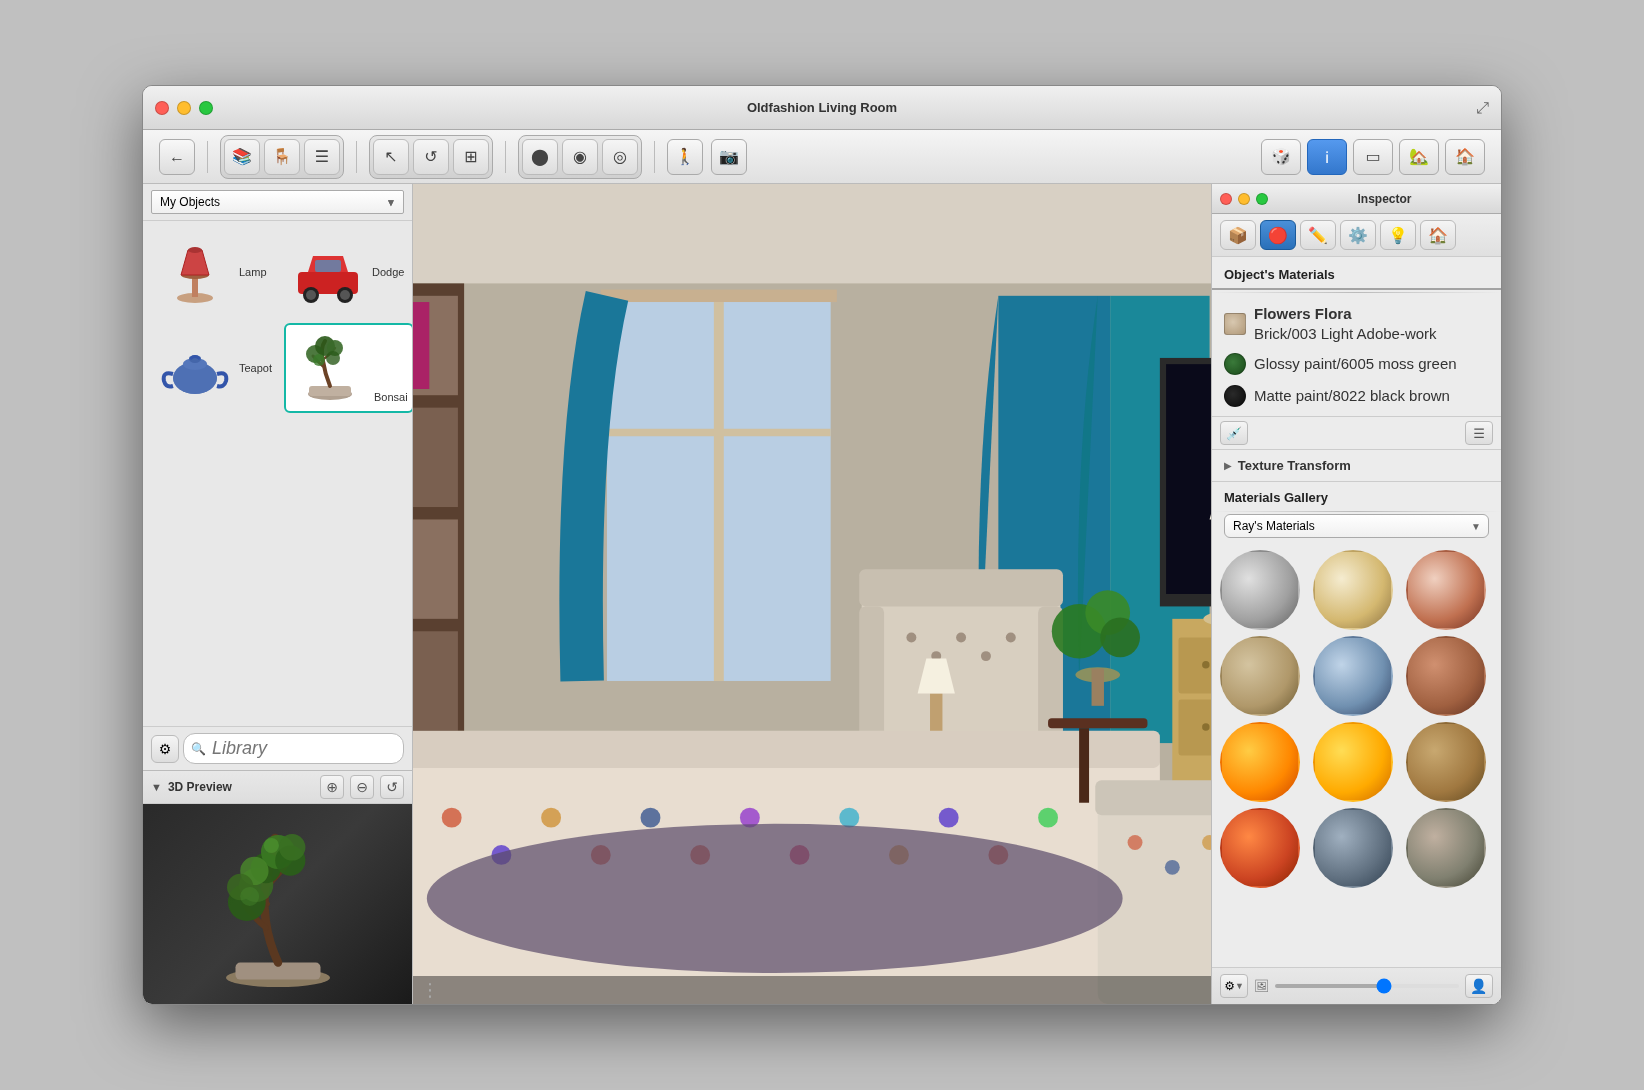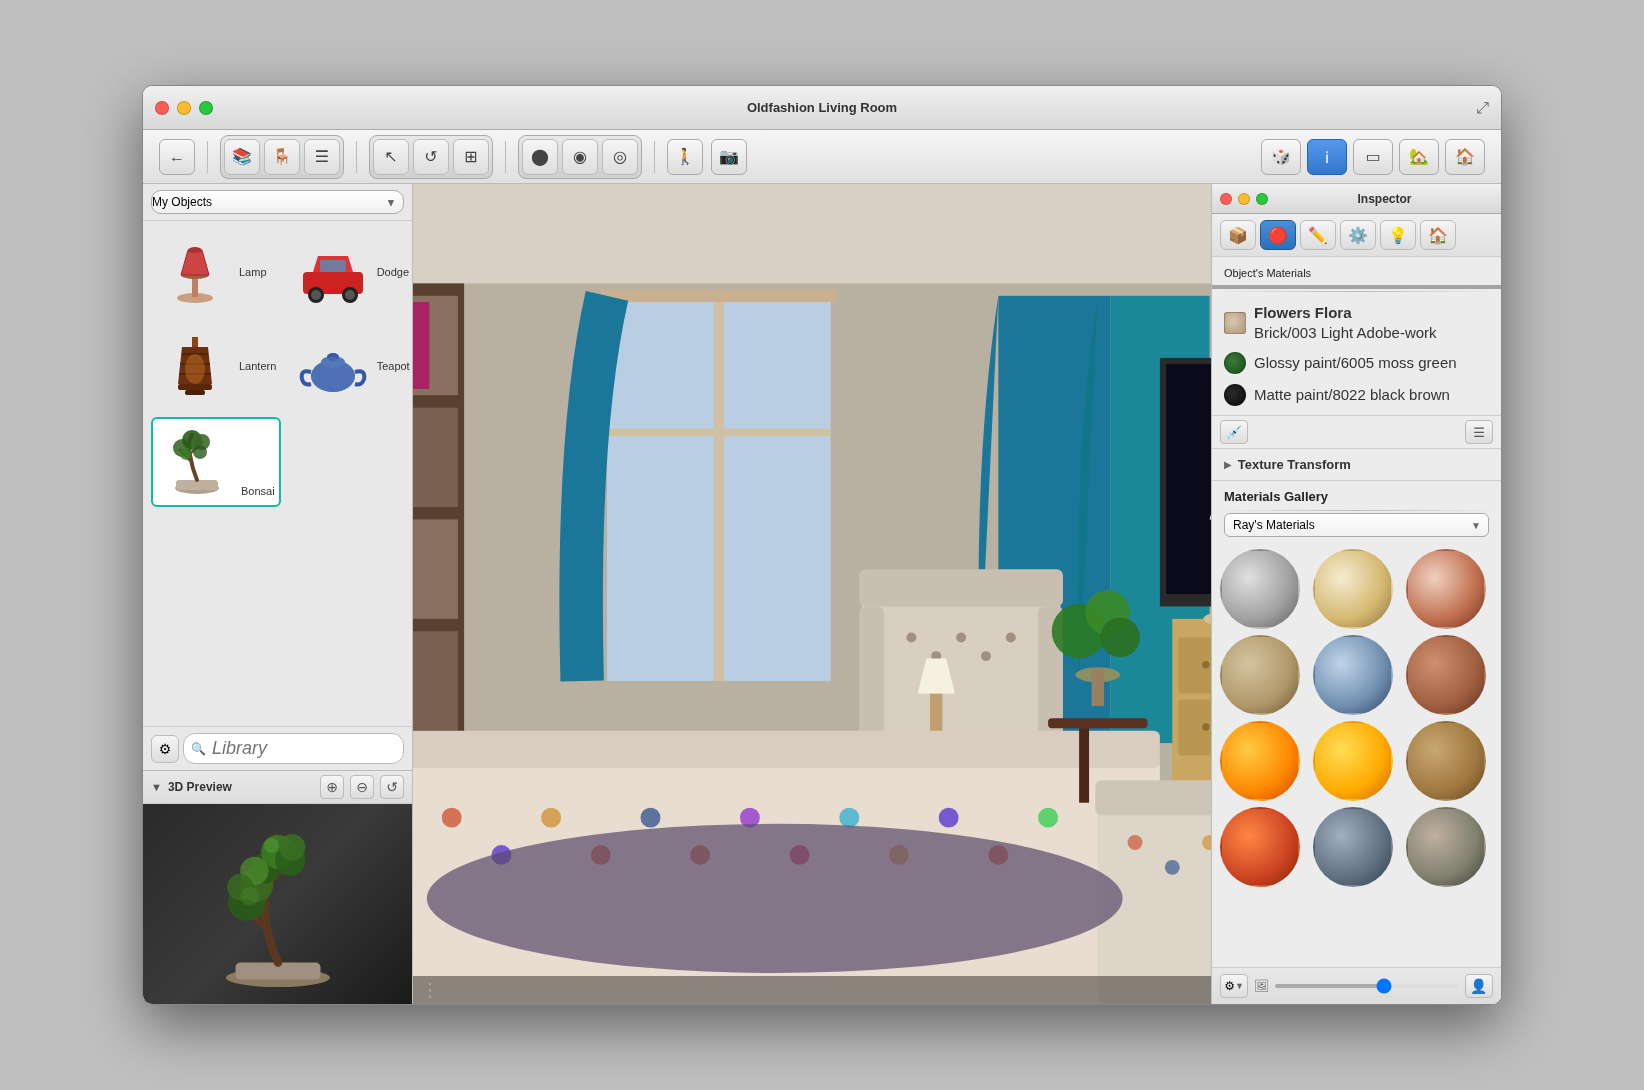--- a/index.html
+++ b/index.html
@@ -130,22 +130,22 @@
       display: flex;
       flex-direction: column;
       overflow: hidden;
     }
     .panel-header {
       padding: 6px 8px;
       border-bottom: 1px solid #ccc;
     }
     .dropdown-select {
       width: 100%;
-      padding: 4px 0;
-      border-radius: 10px;
+      padding: 4px 8px;
+      border-radius: 2px;
       border: 1px solid #aaa;
       background: linear-gradient(to bottom, #fff, #f0f0f0);
       font-size: 12px;
       cursor: pointer;
       appearance: none;
       -webkit-appearance: none;
     }
     .dropdown-wrap {
       position: relative;
     }
@@ -370,25 +370,25 @@
       justify-content: center;
       cursor: pointer;
       font-size: 16px;
     }
     .inspector-tab.active {
       background: linear-gradient(to bottom, #4a90d9, #2a70b9);
       border-color: #1a5a9a;
       color: white;
     }
     .inspector-section-title {
-      font-size: 11px;
-      font-weight: 400;
+      font-size: 13px;
+      font-weight: 700;
       color: #222;
       padding: 10px 12px 6px;
-      border-bottom: 4px solid #a3a3a3;
+      border-bottom: 2px solid #a3a3a3;
     }
     .materials-list {
       padding: 4px 0;
     }
     .material-item {
       display: flex;
       align-items: center;
       gap: 8px;
       padding: 5px 12px;
       cursor: pointer;
@@ -684,35 +684,20 @@
               <ellipse cx="18" cy="55" rx="8" ry="8" fill="#222"></ellipse>
               <ellipse cx="18" cy="55" rx="5" ry="5" fill="#555"></ellipse>
               <ellipse cx="52" cy="55" rx="8" ry="8" fill="#222"></ellipse>
               <ellipse cx="52" cy="55" rx="5" ry="5" fill="#555"></ellipse>
               <rect x="22" y="20" width="26" height="12" rx="2" fill="#4499cc" opacity="0.7"></rect>
             </svg>
           </div>
           <span class="object-label">Dodge</span>
         </div>
 
-        <div class="object-item">
-          <div class="object-thumb">
-            <svg width="70" height="65" viewBox="0 0 70 65">
-              <rect x="32" y="3" width="6" height="10" fill="#8B4513"></rect>
-              <path d="M22 13 L48 13 L52 50 L18 50 Z" fill="#6B3010"></path>
-              <rect x="18" y="50" width="34" height="6" rx="2" fill="#5a2808"></rect>
-              <rect x="25" y="56" width="20" height="5" rx="2" fill="#4a2008"></rect>
-              <line x1="22" y1="20" x2="48" y2="20" stroke="#4a2008" stroke-width="1.5"></line>
-              <line x1="20" y1="30" x2="50" y2="30" stroke="#4a2008" stroke-width="1.5"></line>
-              <line x1="19" y1="40" x2="51" y2="40" stroke="#4a2008" stroke-width="1.5"></line>
-              <ellipse cx="35" cy="35" rx="10" ry="15" fill="#ff9933" opacity="0.3"></ellipse>
-            </svg>
-          </div>
-          <span class="object-label">Lantern</span>
-        </div>
 
         <div class="object-item">
           <div class="object-thumb">
             <svg width="70" height="65" viewBox="0 0 70 65">
               <ellipse cx="35" cy="42" rx="22" ry="16" fill="#4466aa"></ellipse>
               <ellipse cx="35" cy="42" rx="22" ry="16" fill="#5577bb" opacity="0.6"></ellipse>
               <path d="M57 38 Q68 35 66 45 Q64 52 57 50" fill="none" stroke="#3355aa" stroke-width="4"></path>
               <path d="M13 38 Q2 35 4 45 Q6 52 13 50" fill="none" stroke="#3355aa" stroke-width="4"></path>
               <ellipse cx="35" cy="28" rx="12" ry="6" fill="#5577bb"></ellipse>
               <ellipse cx="35" cy="23" rx="6" ry="4" fill="#4466aa"></ellipse>

